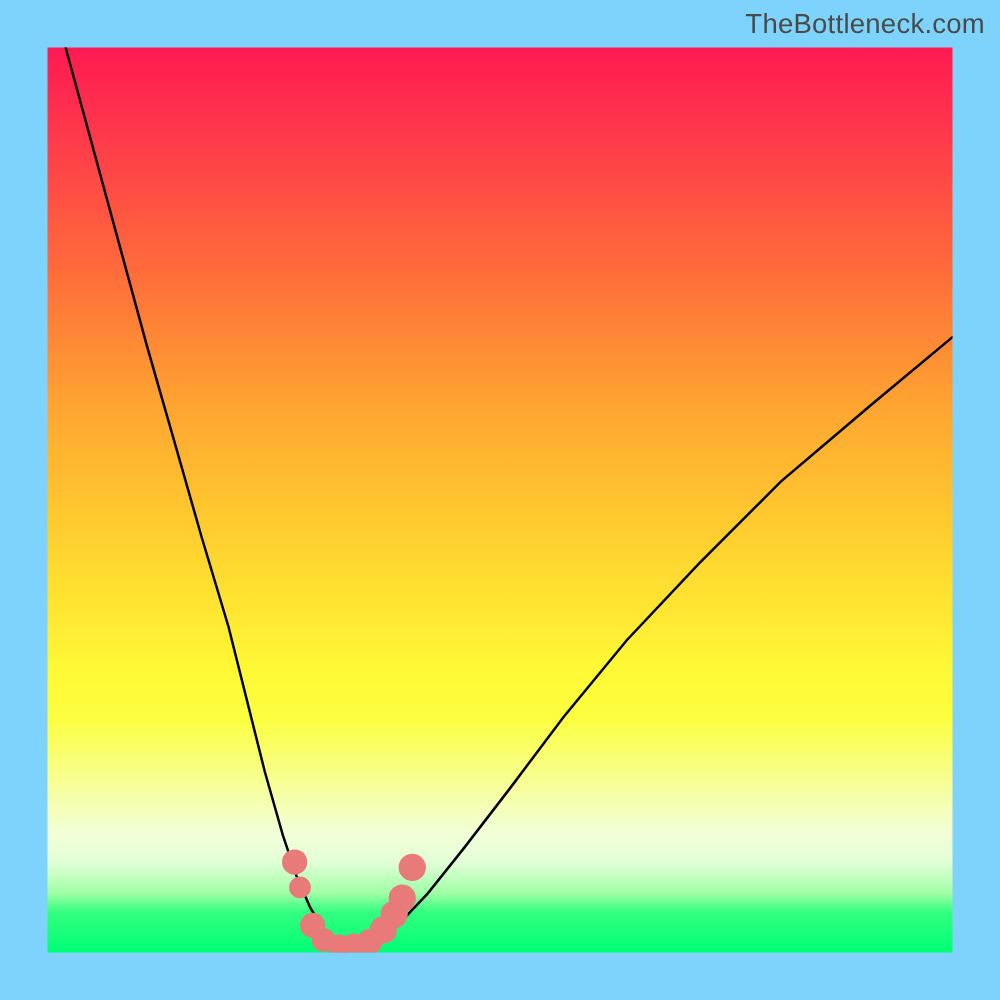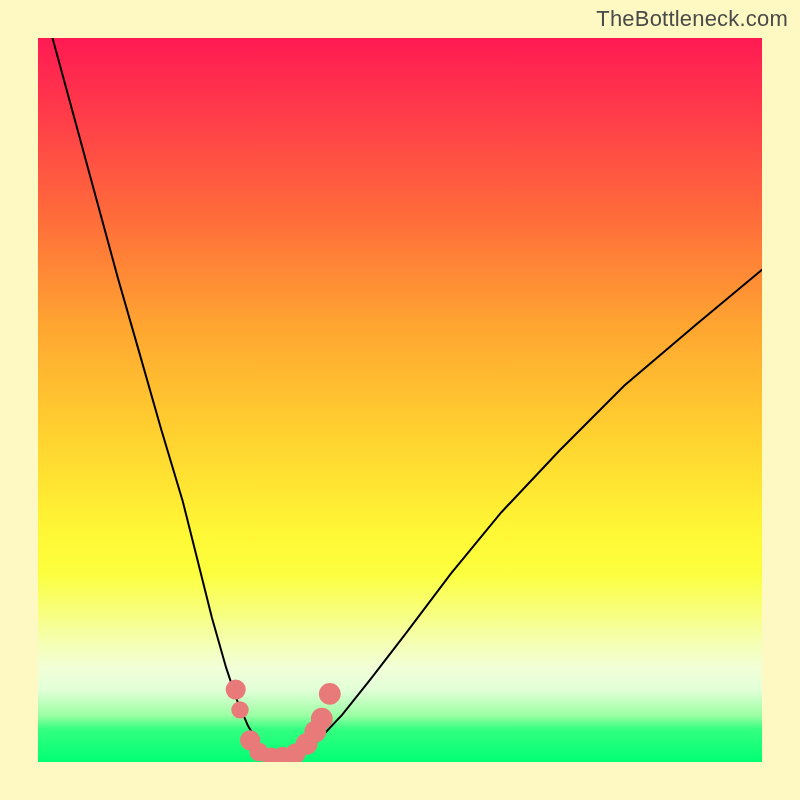--- a/index.html
+++ b/index.html
@@ -10,21 +10,21 @@
     background: #000;
     overflow: hidden;
     font-family: Arial, Helvetica, sans-serif;
   }
   .frame {
     position: absolute;
     left: 0;
     top: 0;
     width: 800px;
     height: 800px;
-    background: #fef9c3;
+    background: #7dd3fc;
   }
   .plot {
     position: absolute;
     left: 38px;
     top: 38px;
     width: 724px;
     height: 724px;
     background: linear-gradient(
       to bottom,
       #ff1a52 0%,

